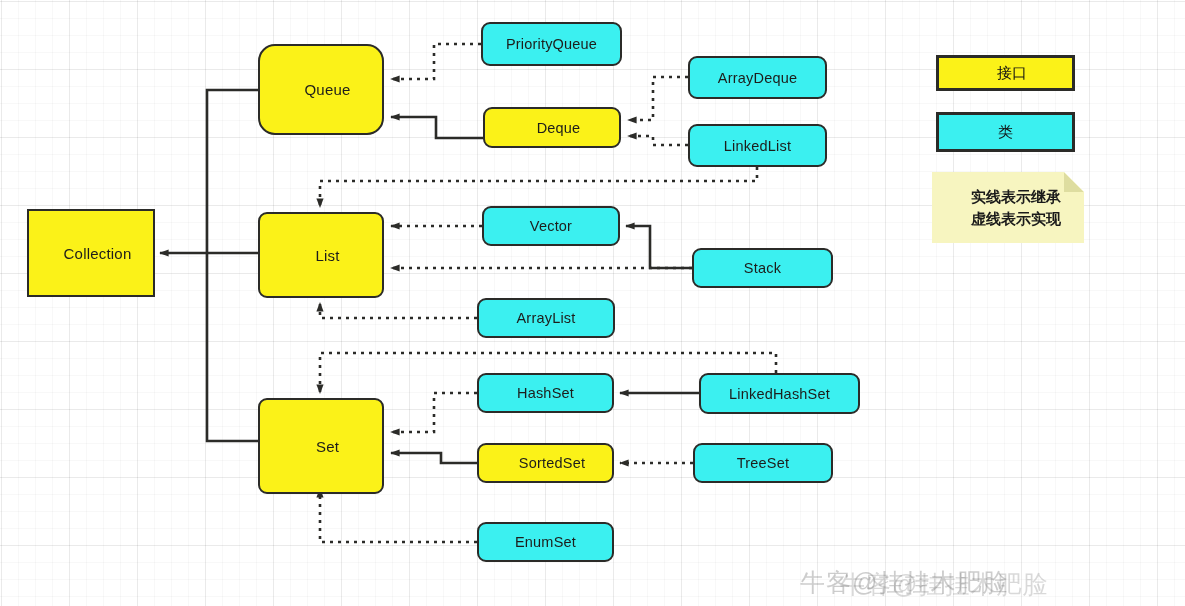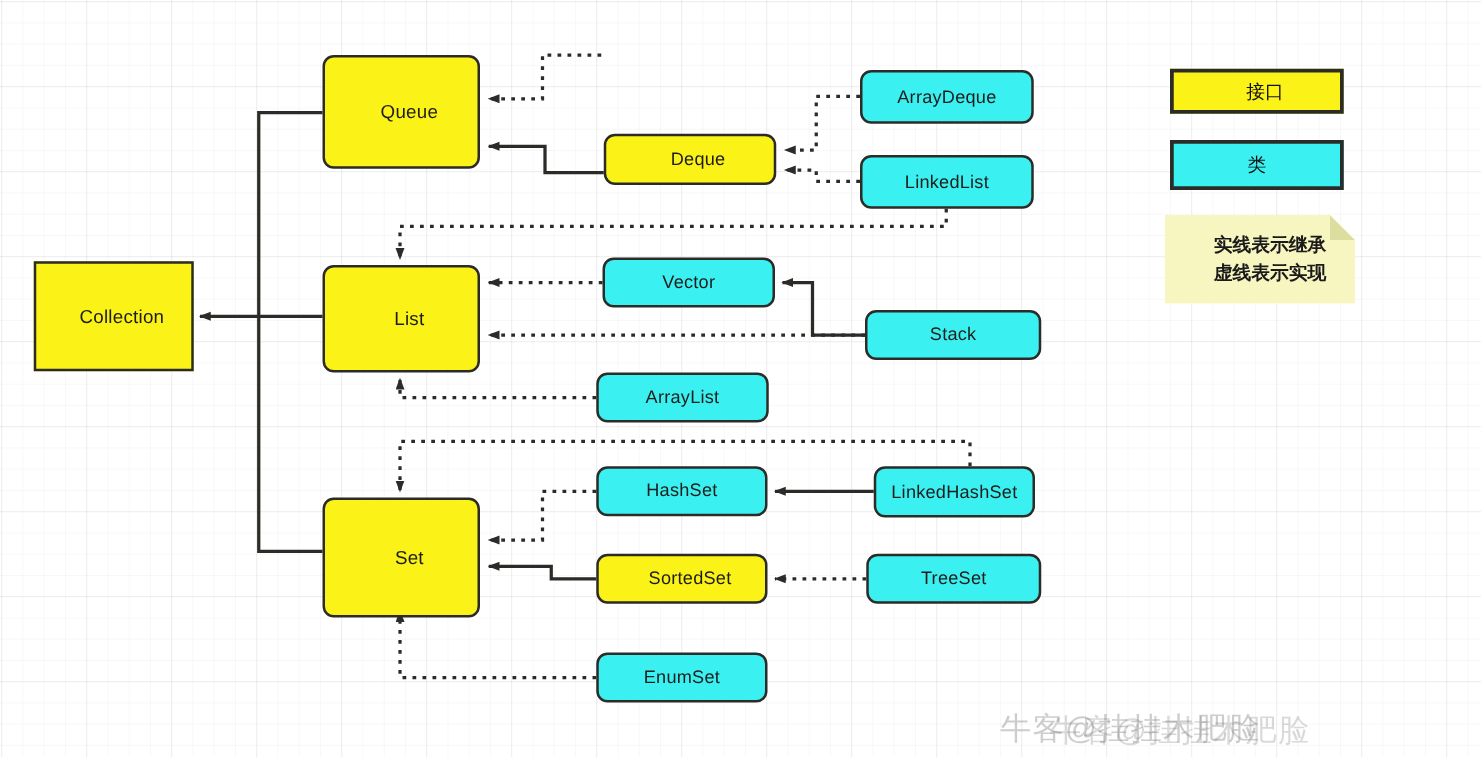--- a/index.html
+++ b/index.html
@@ -144,42 +144,43 @@
       <path d="M477,463 L441,463 L441,453 L391,453" marker-end="url(#arrow)"></path>
 
       <path d="M693,463 L620,463" stroke-dasharray="3,5" marker-end="url(#arrow)"></path>
 
       <path d="M477,542 L320,542 L320,489" stroke-dasharray="3,5" marker-end="url(#arrow)"></path>
     </g>
   </svg>
 
   <div class="node iface sharp big" style="left:27px; top:209px; width:128px; height:88px;">Collection</div>
 
-  <div class="node iface rounded big" style="left:258px; top:44px; width:126px; height:91px;">Queue</div>
+  <div class="node iface rounded big" style="left:258px; top:44px; width:126px; height:91px;border-radius:17px;">Queue</div>
 
   <div class="node iface rounded big" style="left:258px; top:212px; width:126px; height:86px;">List</div>
 
   <div class="node iface rounded big" style="left:258px; top:398px; width:126px; height:96px;">Set</div>
 
+  <div class="node klass rounded" style="left:481px; top:22px; width:141px; height:44px;">PriorityQueue</div>
 
   <div class="node iface rounded" style="left:483px; top:107px; width:138px; height:41px;">Deque</div>
 
   <div class="node klass rounded" style="left:688px; top:56px; width:139px; height:43px;">ArrayDeque</div>
 
   <div class="node klass rounded" style="left:688px; top:124px; width:139px; height:43px;">LinkedList</div>
 
   <div class="node klass rounded" style="left:482px; top:206px; width:138px; height:40px;">Vector</div>
 
   <div class="node klass rounded" style="left:692px; top:248px; width:141px; height:40px;text-align:right;">Stack</div>
 
   <div class="node klass rounded" style="left:477px; top:298px; width:138px; height:40px;">ArrayList</div>
 
   <div class="node klass rounded" style="left:477px; top:373px; width:137px; height:40px;">HashSet</div>
 
-  <div class="node klass rounded" style="left:699px; top:373px; width:129px; height:41px;">LinkedHashSet</div>
+  <div class="node klass rounded" style="left:699px; top:373px; width:161px; height:41px;">LinkedHashSet</div>
 
   <div class="node iface rounded" style="left:477px; top:443px; width:137px; height:40px;">SortedSet</div>
 
   <div class="node klass rounded" style="left:693px; top:443px; width:140px; height:40px;">TreeSet</div>
 
   <div class="node klass rounded" style="left:477px; top:522px; width:137px; height:40px;">EnumSet</div>
 
   <div class="legend-box iface" style="left:936px; top:55px; width:139px; height:36px;">接口</div>
 
   <div class="legend-box klass" style="left:936px; top:112px; width:139px; height:40px;">类</div>

